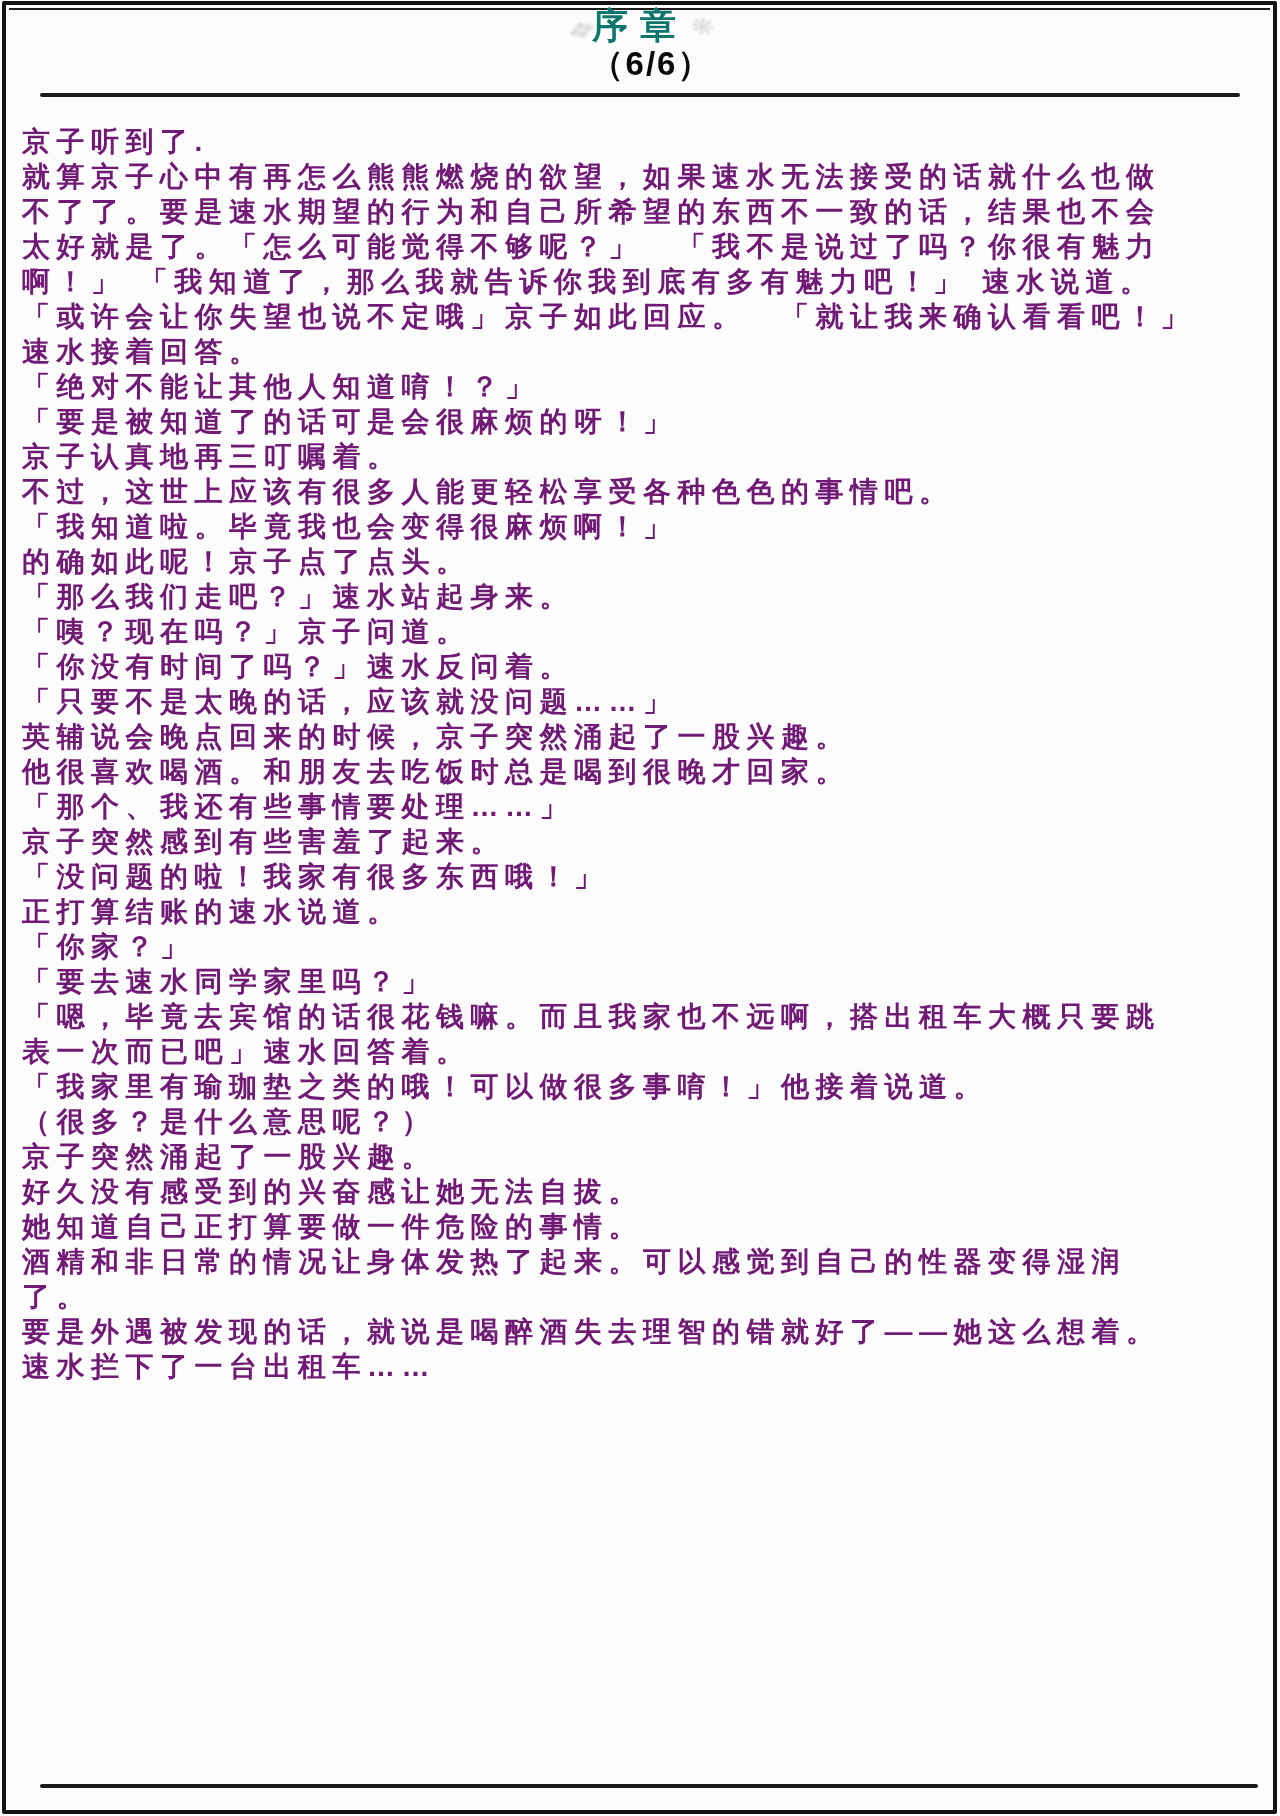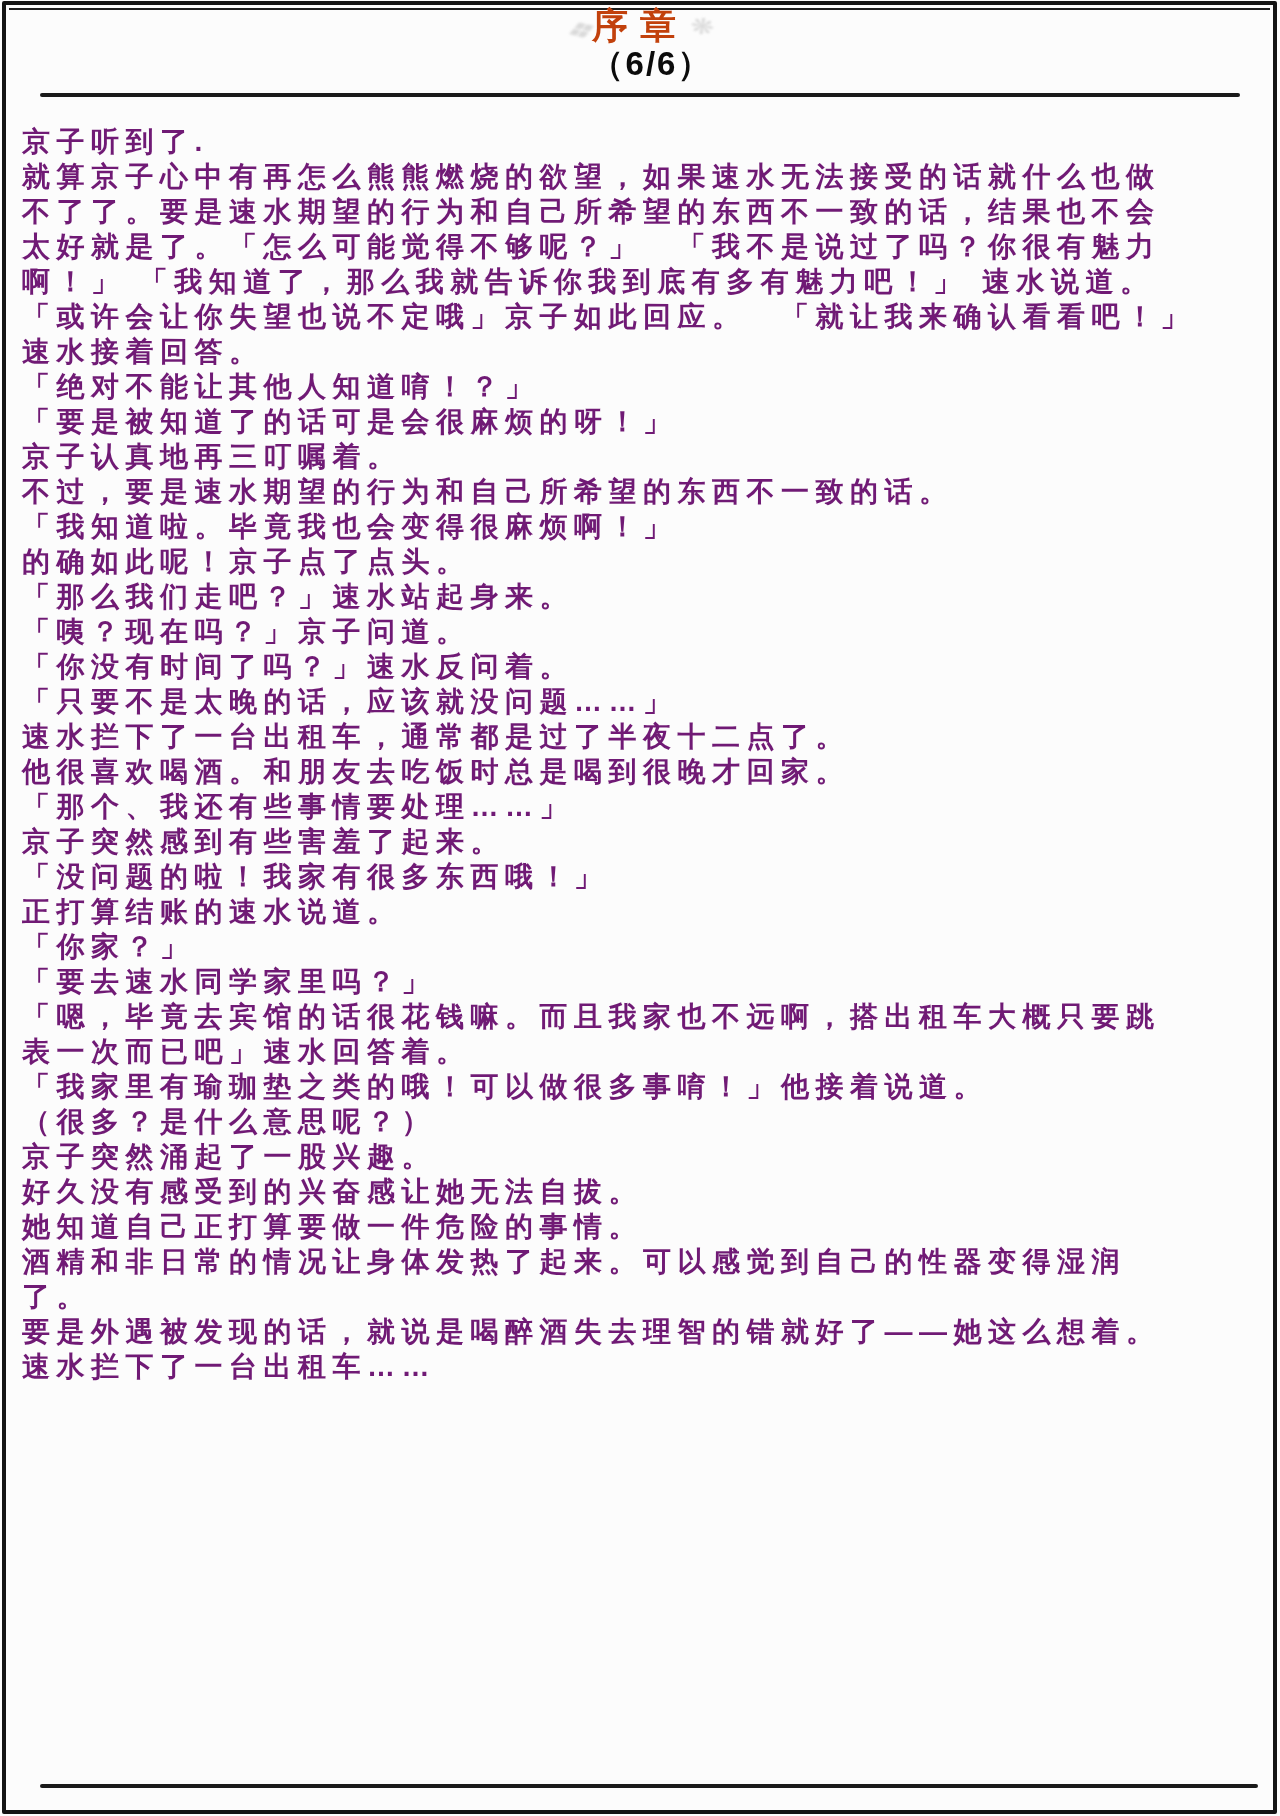--- a/index.html
+++ b/index.html
@@ -38,21 +38,21 @@
     left: 0; top: 6px;
     width: 100%;
     text-align: center;
   }
   .title {
     margin: 0;
     font-size: 36px;
     font-weight: 900;
     letter-spacing: 12px;
     line-height: 40px;
-    color: #c2410c;
+    color: #0f766e;
   }
   .page-indicator {
     font-size: 33px;
     font-weight: 900;
     letter-spacing: 2px;
     line-height: 36px;
     color: #0b0b0b;
     margin-left: 23px;
   }
   .artifact {
@@ -111,28 +111,28 @@
       <div class="line">京子听到了.</div>
       <div class="line">就算京子心中有再怎么熊熊燃烧的欲望，如果速水无法接受的话就什么也做</div>
       <div class="line">不了了。要是速水期望的行为和自己所希望的东西不一致的话，结果也不会</div>
       <div class="line">太好就是了。「怎么可能觉得不够呢？」　「我不是说过了吗？你很有魅力</div>
       <div class="line">啊！」 「我知道了，那么我就告诉你我到底有多有魅力吧！」 速水说道。</div>
       <div class="line">「或许会让你失望也说不定哦」京子如此回应。　「就让我来确认看看吧！」</div>
       <div class="line">速水接着回答。</div>
       <div class="line">「绝对不能让其他人知道唷！？」</div>
       <div class="line">「要是被知道了的话可是会很麻烦的呀！」</div>
       <div class="line">京子认真地再三叮嘱着。</div>
-      <div class="line">不过，要是速水期望的行为和自己所希望的东西不一致的话。</div>
+      <div class="line">不过，这世上应该有很多人能更轻松享受各种色色的事情吧。</div>
       <div class="line">「我知道啦。毕竟我也会变得很麻烦啊！」</div>
       <div class="line">的确如此呢！京子点了点头。</div>
       <div class="line">「那么我们走吧？」速水站起身来。</div>
       <div class="line">「咦？现在吗？」京子问道。</div>
       <div class="line">「你没有时间了吗？」速水反问着。</div>
       <div class="line">「只要不是太晚的话，应该就没问题……」</div>
-      <div class="line">速水拦下了一台出租车，通常都是过了半夜十二点了。</div>
+      <div class="line">英辅说会晚点回来的时候，京子突然涌起了一股兴趣。</div>
       <div class="line">他很喜欢喝酒。和朋友去吃饭时总是喝到很晚才回家。</div>
       <div class="line">「那个、我还有些事情要处理……」</div>
       <div class="line">京子突然感到有些害羞了起来。</div>
       <div class="line">「没问题的啦！我家有很多东西哦！」</div>
       <div class="line">正打算结账的速水说道。</div>
       <div class="line">「你家？」</div>
       <div class="line">「要去速水同学家里吗？」</div>
       <div class="line">「嗯，毕竟去宾馆的话很花钱嘛。而且我家也不远啊，搭出租车大概只要跳</div>
       <div class="line">表一次而已吧」速水回答着。</div>
       <div class="line">「我家里有瑜珈垫之类的哦！可以做很多事唷！」他接着说道。</div>

